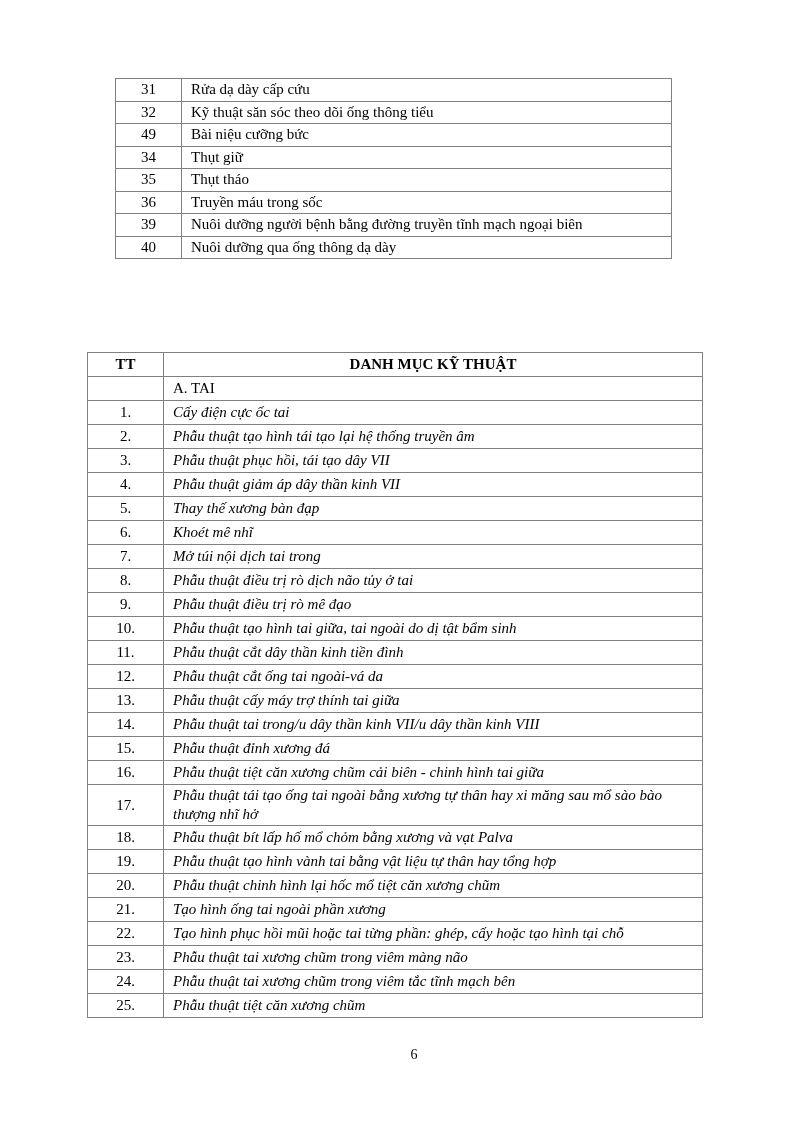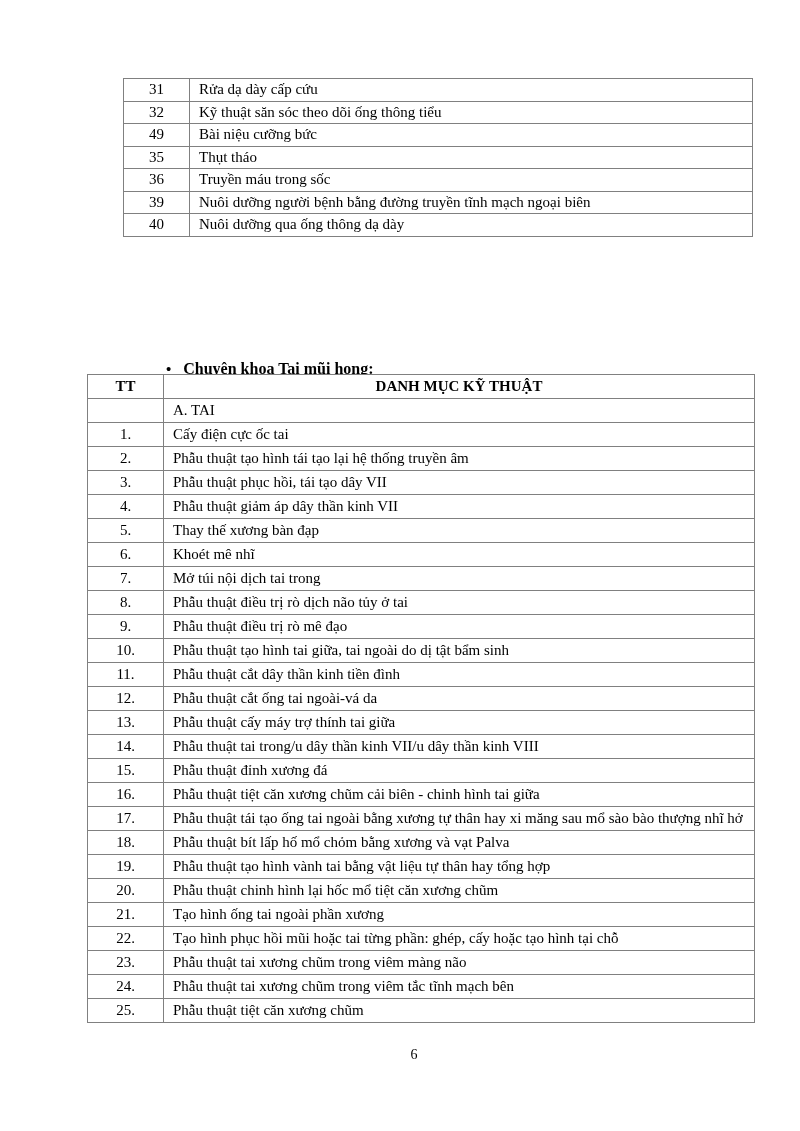--- a/index.html
+++ b/index.html
@@ -19,46 +19,46 @@
   }
   td, th {
     border: 1px solid #808080;
     font-size: 15px;
     line-height: 19px;
     padding: 1px 2px;
     vertical-align: middle;
     overflow: hidden;
   }
   
-  #table1 { left: 123px; top: 78px; width: 630px; }
+  #table1 { left: 115px; top: 78px; width: 557px; }
   #table1 col.no-col { width: 66px; }
   #table1 td { height: 19.5px; }
   #table1 td.no-cell { text-align: center; padding: 1px 0; }
   #table1 td.name-cell { padding-left: 9px; }
   
   .heading {
     position: absolute;
     left: 166px; top: 356px;
     font-weight: bold;
     font-size: 16px;
     line-height: 26px;
     white-space: nowrap;
   }
   .heading .bullet {
     display: inline-block;
     margin-right: 12px;
     font-size: 15px;
   }
   
-  #table2 { left: 87px; top: 374px; width: 668px; }
+  #table2 { left: 87px; top: 352px; width: 616px; }
   #table2 col.tt-col { width: 76px; }
   #table2 th { height: 21px; font-weight: bold; text-align: center; font-size: 15px; }
   #table2 td { height: 21px; }
   #table2 td.no-cell { text-align: center; padding: 1px 0; }
-  #table2 td.name-cell { padding-left: 9px; padding-right: 6px; }
+  #table2 td.name-cell { padding-left: 9px; padding-right: 6px; font-style: italic; }
   #table2 td.section-cell { font-weight: normal; padding-left: 9px; }
   
   .pageno {
     position: absolute;
     left: 0; top: 1047px;
     width: 828px;
     text-align: center;
     font-size: 14px;
   }
 </style>
@@ -82,20 +82,24 @@
         <tr>
           <td class="no-cell">32</td>
           <td class="name-cell">Kỹ thuật săn sóc theo dõi ống thông tiểu</td>
         </tr>
 
         <tr>
           <td class="no-cell">49</td>
           <td class="name-cell">Bài niệu cưỡng bức</td>
         </tr>
 
+        <tr>
+          <td class="no-cell">34</td>
+          <td class="name-cell">Thụt giữ</td>
+        </tr>
 
         <tr>
           <td class="no-cell">35</td>
           <td class="name-cell">Thụt tháo</td>
         </tr>
 
         <tr>
           <td class="no-cell">36</td>
           <td class="name-cell">Truyền máu trong sốc</td>
         </tr>

